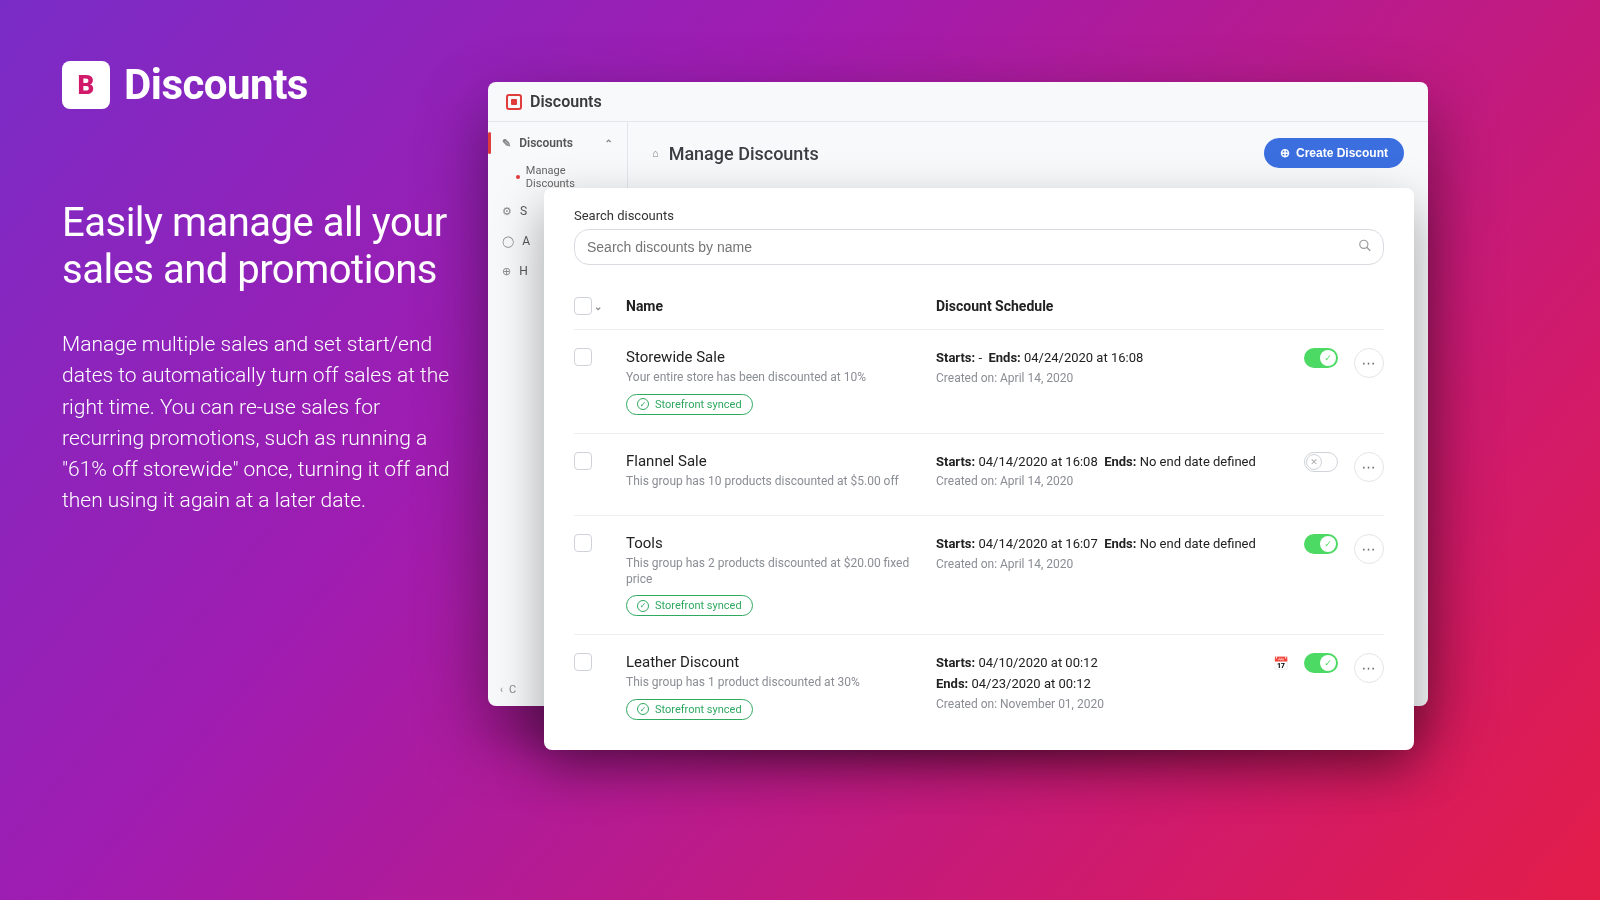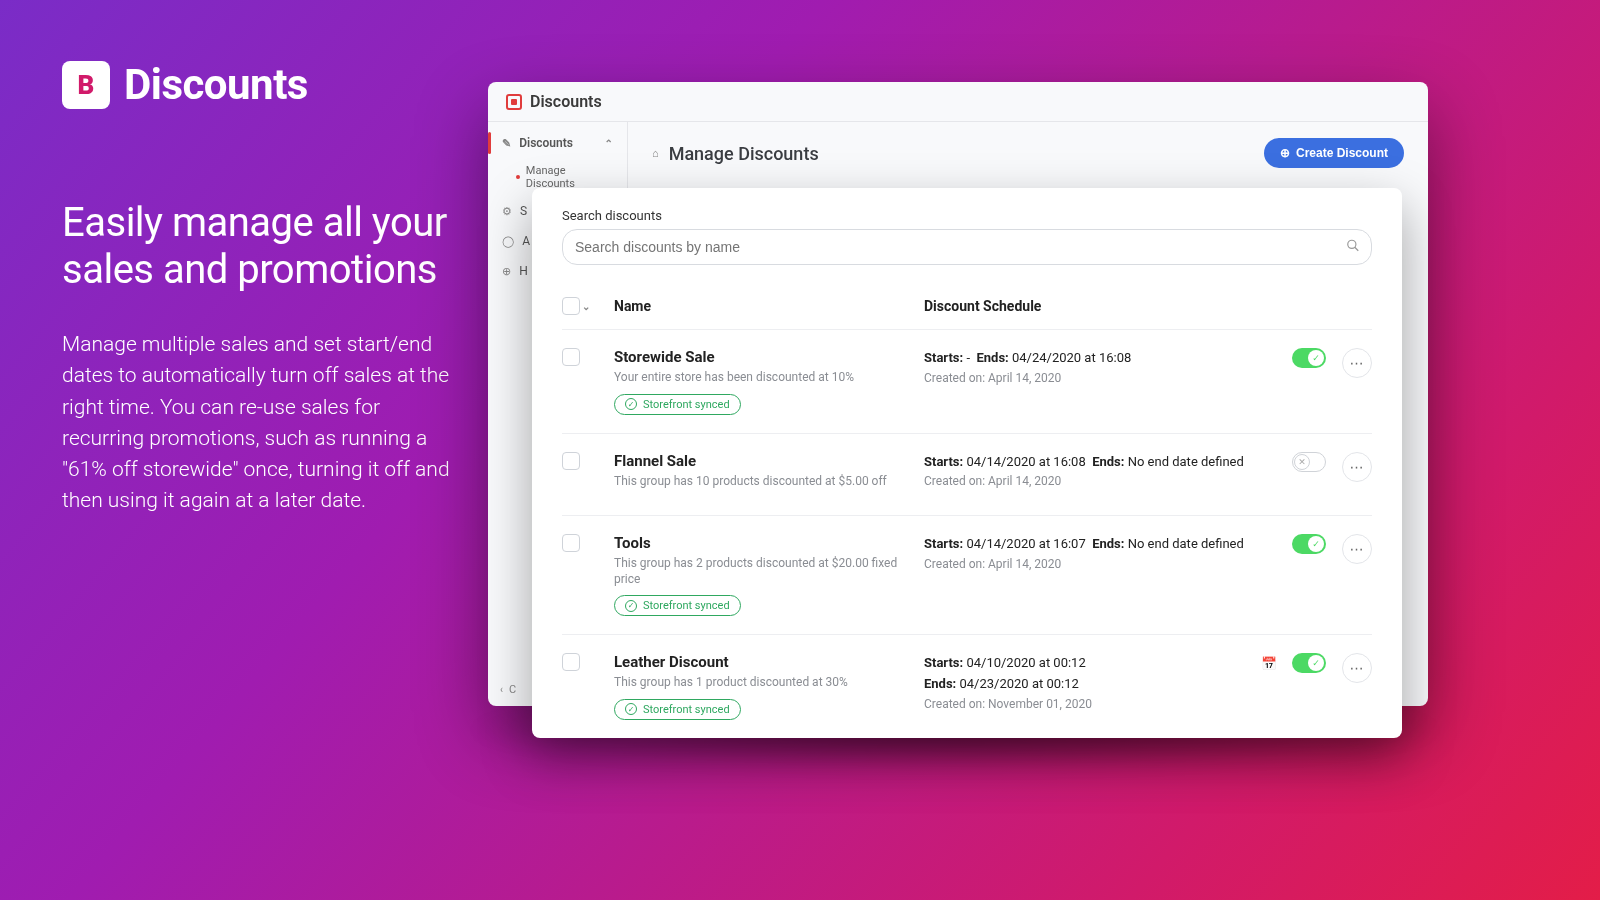--- a/index.html
+++ b/index.html
@@ -34,40 +34,40 @@
 .sidebar .sub { padding: 6px 14px 6px 28px; font-size: 11px; color: #666; display:flex; align-items:center; gap:6px;}
 .sidebar .dot{width:4px;height:4px;background:#e03c3c;border-radius:50%;}
 .sidebar .foot { position: absolute; bottom: 10px; left: 12px; font-size: 11px; color: #888; display:flex; align-items:center; gap:6px;}
 
 .main { flex: 1; padding: 16px 24px; position: relative;}
 .main-head { display: flex; justify-content: space-between; align-items: center; margin-bottom: 14px;}
 .main-head .crumb { display: flex; align-items: center; gap: 10px; font-size: 18px; color: #3a3d42; font-weight:500;}
 .btn-create { background: #3b6fe0; color: #fff; border: none; border-radius: 18px; padding: 8px 16px; font-size: 12px; font-weight: 600; display:flex; align-items:center; gap:6px; cursor:pointer;}
 
 .table-card {
-  position: absolute; left: 532px; top: 188px; width: 870px;
+  position: absolute; left: 544px; top: 188px; width: 870px;
   background: #fff; border-radius: 8px;
   box-shadow: 0 20px 50px rgba(0,0,0,0.35);
-  padding: 20px 30px 0 30px;
+  padding: 20px 30px 12px 30px;
 }
 .search-label { font-size: 13px; color: #333; margin-bottom: 6px; display:block;}
 .search-box { position: relative; margin-bottom: 24px;}
 .search-box input { width: 100%; border: 1px solid #d8dbe0; border-radius: 15px; padding: 9px 36px 9px 12px; font-size: 14px; color: #555; outline:none;}
 .search-box .sicon { position: absolute; right: 12px; top: 50%; transform: translateY(-50%); color:#999;}
 
 .thead { display: flex; align-items: center; padding: 8px 0 14px 0; font-size: 14px; font-weight: 700; color: #222;}
 .col-chk { width: 52px; display:flex; align-items:center; gap:2px;}
 .col-name { width: 310px; }
 .col-sched { flex: 1; }
 .col-toggle { width: 70px; }
 .col-menu { width: 46px; }
 
 .row { display: flex; padding: 18px 0; border-top: 1px solid #edeef1; font-size: 13px; align-items:flex-start;}
 .chkbox { width: 18px; height: 18px; border: 1px solid #cfd3d9; border-radius: 4px; cursor:pointer; background:#fff;}
-.row .name-main { font-size: 15px; color: #222; margin-bottom: 4px; font-weight:700;}
+.row .name-main { font-size: 15px; color: #222; margin-bottom: 4px; font-weight:400;}
 .row .name-sub { font-size: 12px; color: #8a8d93; margin-bottom: 8px; line-height:1.3;}
 .synced { display: inline-flex; align-items: center; gap: 6px; border: 1px solid #2fa860; color: #2fa860; border-radius: 14px; padding: 3px 10px; font-size: 11px;}
 .synced .ci{width:12px;height:12px;border:1.5px solid #2fa860;border-radius:50%;display:inline-flex;align-items:center;justify-content:center;font-size:8px;}
 .sched-line { font-size: 13px; color: #222; line-height: 1.6;}
 .sched-line b { font-weight: 700;}
 .created { font-size: 12px; color: #8a8d93; margin-top: 2px;}
 .cal-icon{color:#bbb;margin-right:14px;font-size:13px;}
 
 .toggle { width: 34px; height: 20px; border-radius: 10px; position: relative; cursor:pointer;}
 .toggle.on { background: #4cd964; }

